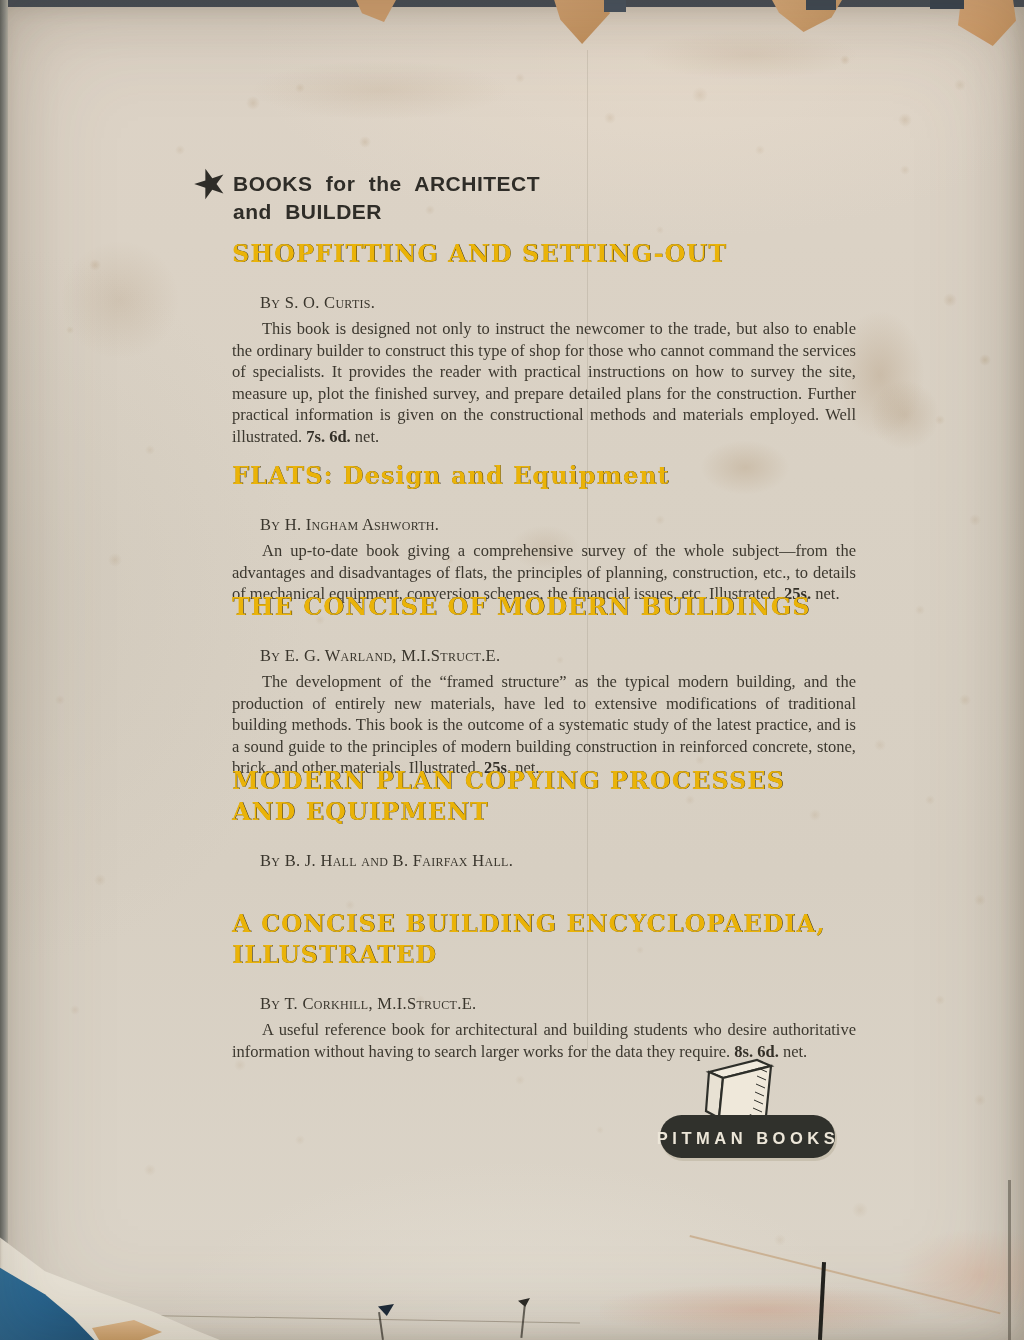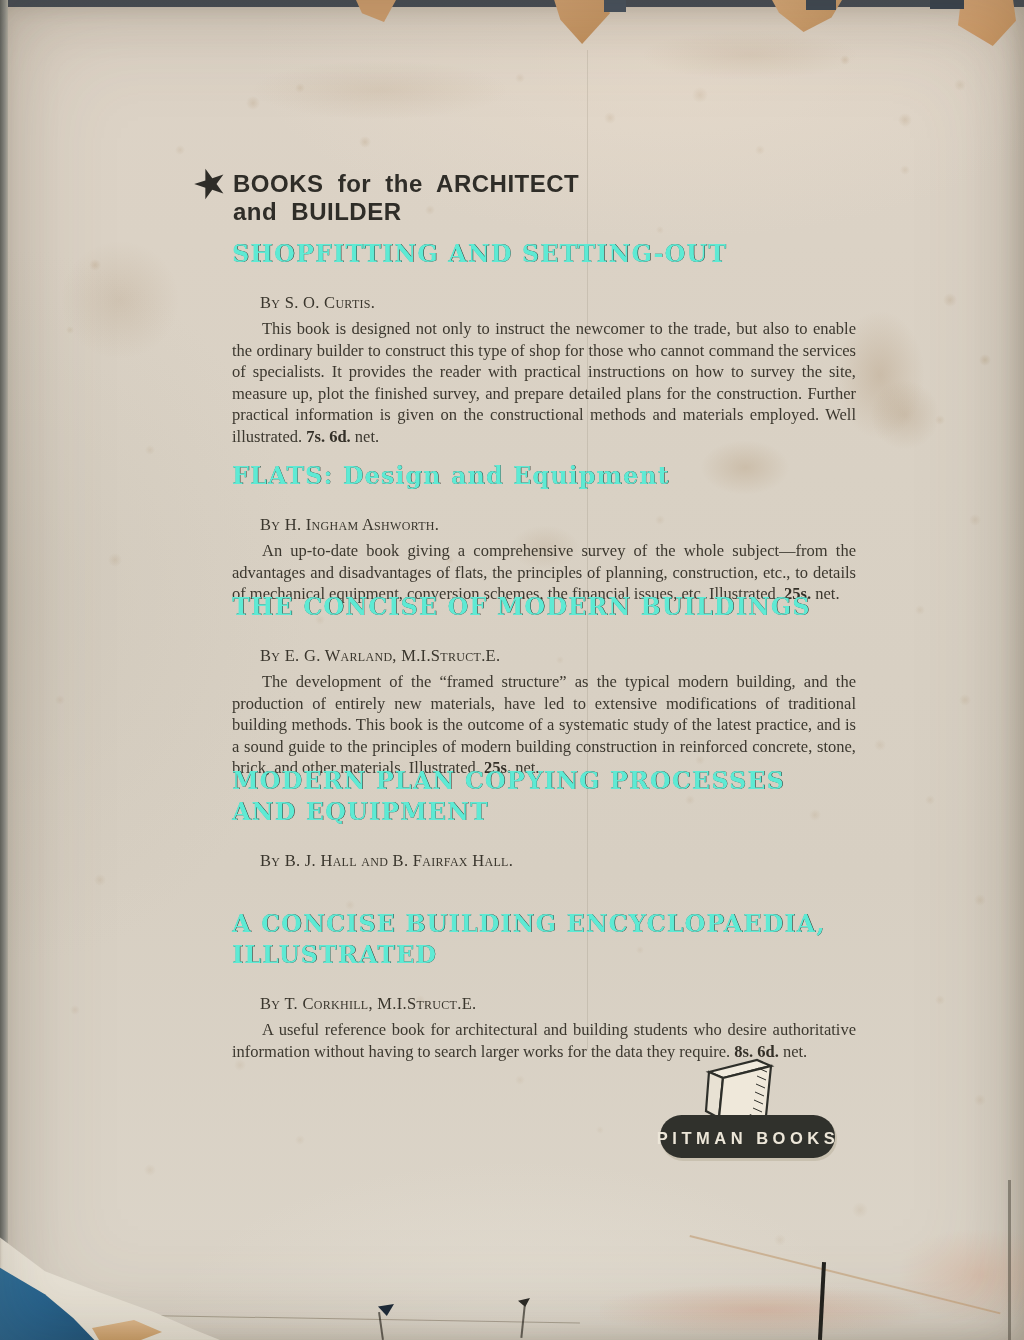--- a/index.html
+++ b/index.html
@@ -33,29 +33,29 @@
   .content{position:absolute;z-index:10;left:0;top:0;width:1024px;height:1340px;color:#38342c;}
 
   
   .star{
     position:absolute;left:192px;top:160px;font-size:40px;color:#2e2c27;
     transform:rotate(-18deg);font-family:"DejaVu Sans",sans-serif;
   }
   .hdr{
     position:absolute;left:233px;top:170px;
     font-family:"Liberation Sans",sans-serif;font-weight:bold;
-    font-size:24px;line-height:28px;color:#2f2d28;
+    font-size:21px;line-height:28px;color:#2f2d28;
     letter-spacing:.5px;word-spacing:7px;
   }
 
   
   .book{position:absolute;left:232px;width:624px;}
   .book h2{
     margin:0;font-family:"DejaVu Serif",serif;font-weight:800;
-    font-size:24px;line-height:31px;letter-spacing:1px;color:#5eead4;
+    font-size:24px;line-height:31px;letter-spacing:1px;color:#eab308;
     text-shadow:.4px 0 0 #2c2a24;
   }
   .byline{margin:24px 0 0 0;padding-left:28px;font-size:16.5px;color:#3a362d;font-variant:small-caps;letter-spacing:.3px;}
   .desc{
     margin:5px 0 0 0;font-size:16.5px;line-height:21.6px;color:#3c382f;
     text-align:justify;text-indent:30px;
   }
   .price{font-weight:bold;color:#332f27;}
 
   

